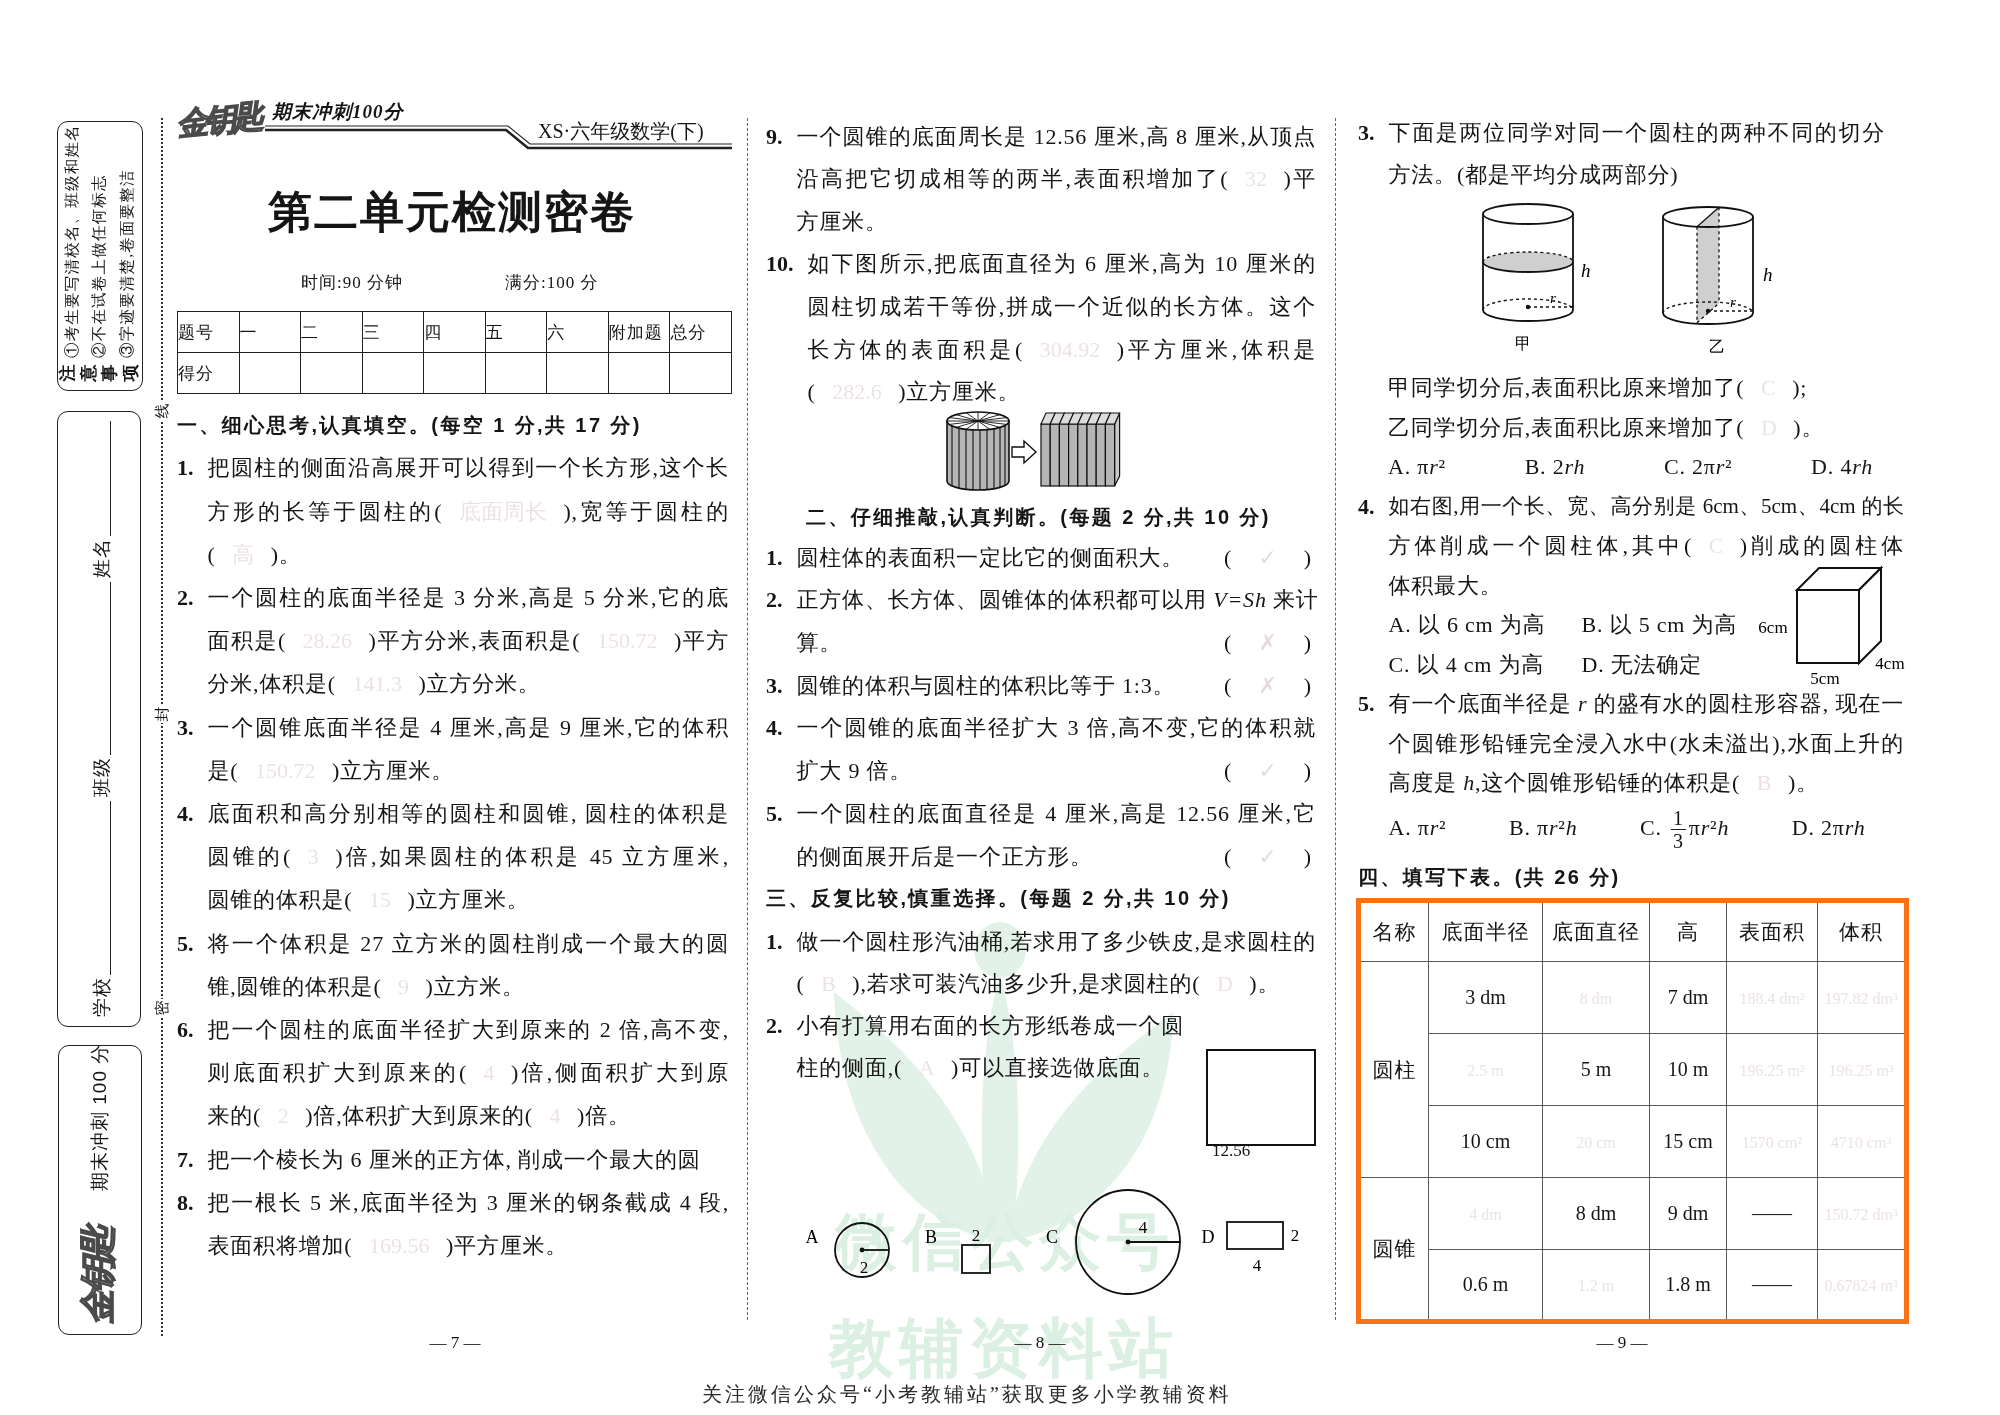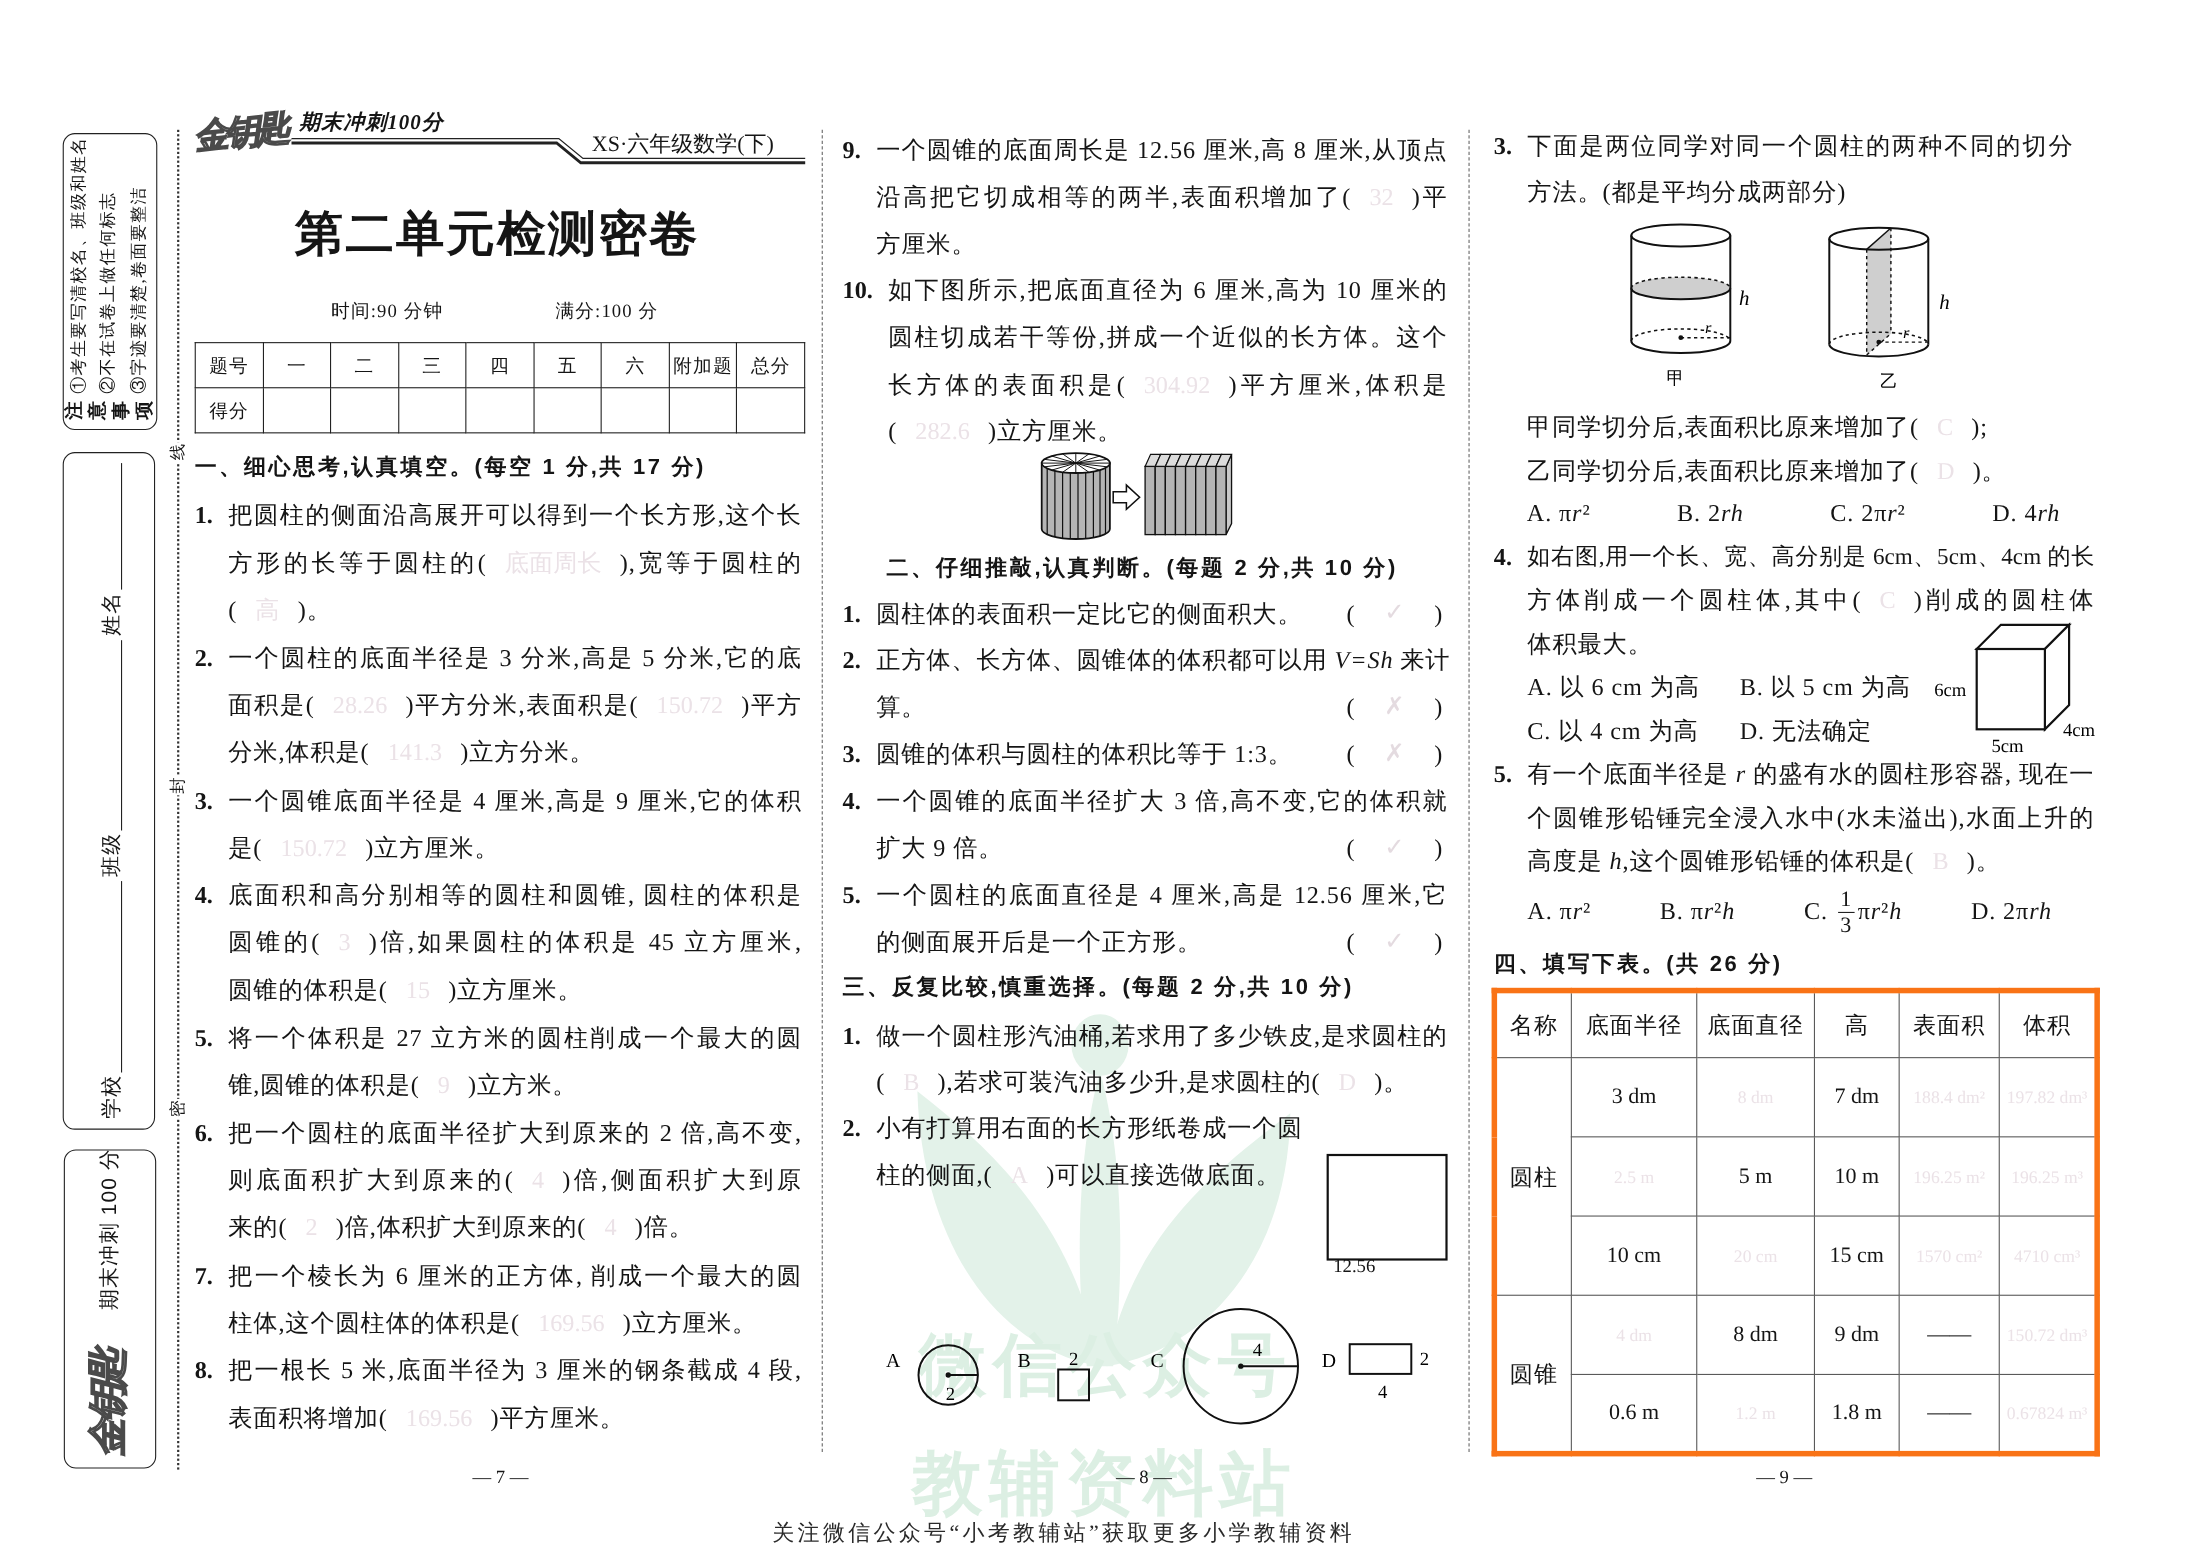--- a/index.html
+++ b/index.html
@@ -25,21 +25,21 @@
 .vdot{position:absolute;border-left:2px dotted #333}
 .vdash{position:absolute;border-left:1.4px dashed #666}
 
 
 .hlogo{position:absolute;left:176px;top:98px;font-size:32px;line-height:44px;font-weight:bold;font-style:italic;color:#d4d4d4;-webkit-text-stroke:1.2px #4a4a4a;letter-spacing:-4px;white-space:nowrap;transform:rotate(-6deg)}
 .hslogan{position:absolute;left:272px;top:100px;font-size:19px;line-height:24px;font-weight:bold;font-style:italic;letter-spacing:1px;white-space:nowrap}
 .hsubject{position:absolute;left:538px;top:118px;font-size:20px;line-height:26px;white-space:nowrap}
 .title{position:absolute;left:268px;top:186px;font-size:44px;line-height:54px;font-weight:bold;letter-spacing:2px;white-space:nowrap}
 .meta{position:absolute;top:272px;font-size:17px;line-height:22px;letter-spacing:1px;white-space:nowrap}
 .stable{position:absolute;left:177px;top:311px;width:555px;border-collapse:collapse;table-layout:fixed}
-.stable td{border:1.6px solid #222;height:41px;text-align:center;font-size:17px;letter-spacing:1px}
+.stable td{border:1.6px solid #222;height:41px;font-size:17px;letter-spacing:1px}
 
 
 .col{position:absolute;font-size:22px;letter-spacing:.8px}
 .q{display:flex;align-items:flex-start;position:relative}
 .qnum{flex:none;font-weight:bold;margin-right:14px;letter-spacing:0}
 .lines{flex:1;min-width:0}
 .ln{white-space:nowrap}
 .just .ln:not(:last-child){text-align:justify;text-align-last:justify}
 .t:empty,.it:empty,.ans:empty,.fn:empty,.fd:empty{display:none}
 .frac:has(.fn:empty){display:none}
@@ -232,21 +232,20 @@
           <div class="ln"><span class="t">则底面积扩大到原来的(</span><span class="ans">4</span><span class="t">)倍,侧面积扩大到原</span></div>
           <div class="ln"><span class="t">来的(</span><span class="ans">2</span><span class="t">)倍,体积扩大到原来的(</span><span class="ans">4</span><span class="t">)倍。</span></div>
         </div>
       </div>
     </div>
     <div class="q">
       <span class="qnum">7.</span>
       <div class="lines just">
         <div class="lnwrap">
           <div class="ln"><span class="t">把一个棱长为 6 厘米的正方体, 削成一个最大的圆</span></div>
-          <div class="ln"><span class="t">柱体,这个圆柱体的体积是(</span><span class="ans">169.56</span><span class="t">)立方厘米。</span></div>
         </div>
       </div>
     </div>
     <div class="q">
       <span class="qnum">8.</span>
       <div class="lines just">
         <div class="lnwrap">
           <div class="ln"><span class="t">把一根长 5 米,底面半径为 3 厘米的钢条截成 4 段,</span></div>
           <div class="ln"><span class="t">表面积将增加(</span><span class="ans">169.56</span><span class="t">)平方厘米。</span></div>
         </div>

